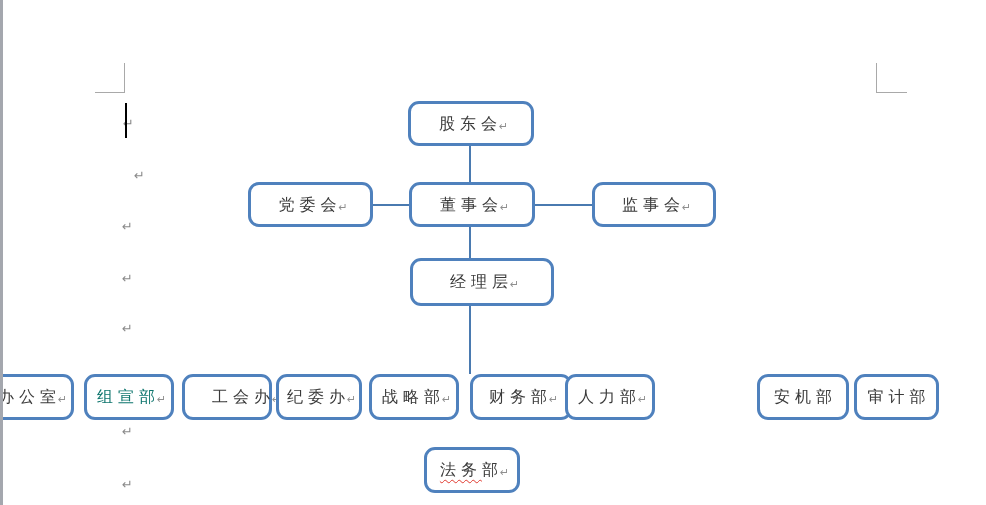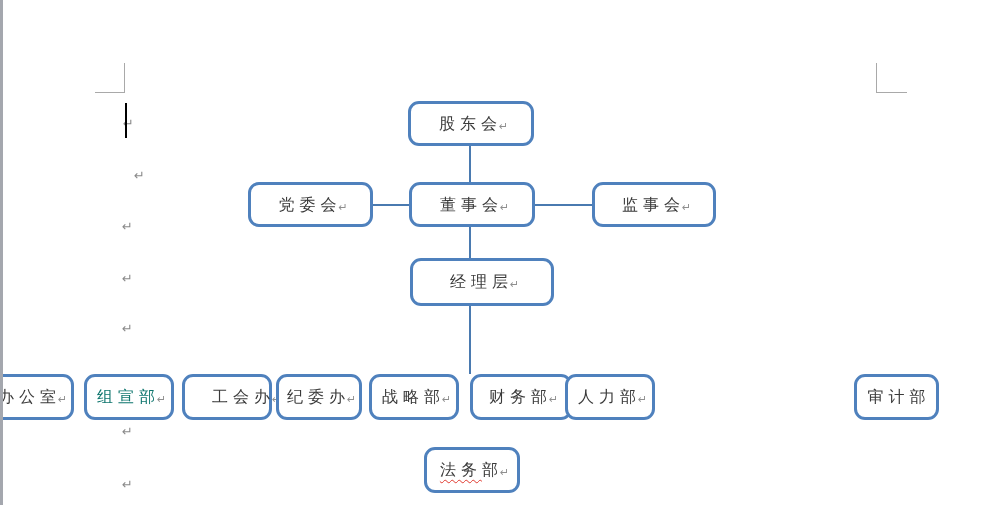--- a/index.html
+++ b/index.html
@@ -113,20 +113,23 @@
       <span class="node-return" style="color: rgb(143, 143, 143);">↵</span>
     </div>
     <div class="node" style="left: 470px; top: 374px; width: 102px; height: 46px; border-color: rgb(79, 129, 189);">
       <span class="node-label" style="color: rgb(58, 58, 58);">财务部</span>
       <span class="node-return" style="color: rgb(143, 143, 143);">↵</span>
     </div>
     <div class="node" style="left: 565px; top: 374px; width: 90px; height: 46px; border-color: rgb(79, 129, 189);">
       <span class="node-label" style="color: rgb(58, 58, 58);">人力部</span>
       <span class="node-return" style="color: rgb(143, 143, 143);">↵</span>
     </div>
+    <div class="node" style="left: 757px; top: 374px; width: 92px; height: 46px; border-color: rgb(79, 129, 189);">
+      <span class="node-label" style="color: rgb(58, 58, 58);">安机部</span>
+    </div>
     <div class="node" style="left: 854px; top: 374px; width: 85px; height: 46px; border-color: rgb(79, 129, 189);">
       <span class="node-label" style="color: rgb(58, 58, 58);">审计部</span>
     </div>
     <div class="node" style="left: 424px; top: 447px; width: 96px; height: 46px; border-color: rgb(79, 129, 189);">
       <span class="node-label" style="color: rgb(58, 58, 58);"><span class="squiggle">法务</span>部</span>
       <span class="node-return" style="color: rgb(143, 143, 143);">↵</span>
     </div>
     <div class="pmark" style="left: 123px; top: 117px; color: rgb(138, 138, 138);">↵</div>
     <div class="pmark" style="left: 134px; top: 169px; color: rgb(138, 138, 138);">↵</div>
     <div class="pmark" style="left: 122px; top: 220px; color: rgb(138, 138, 138);">↵</div>

